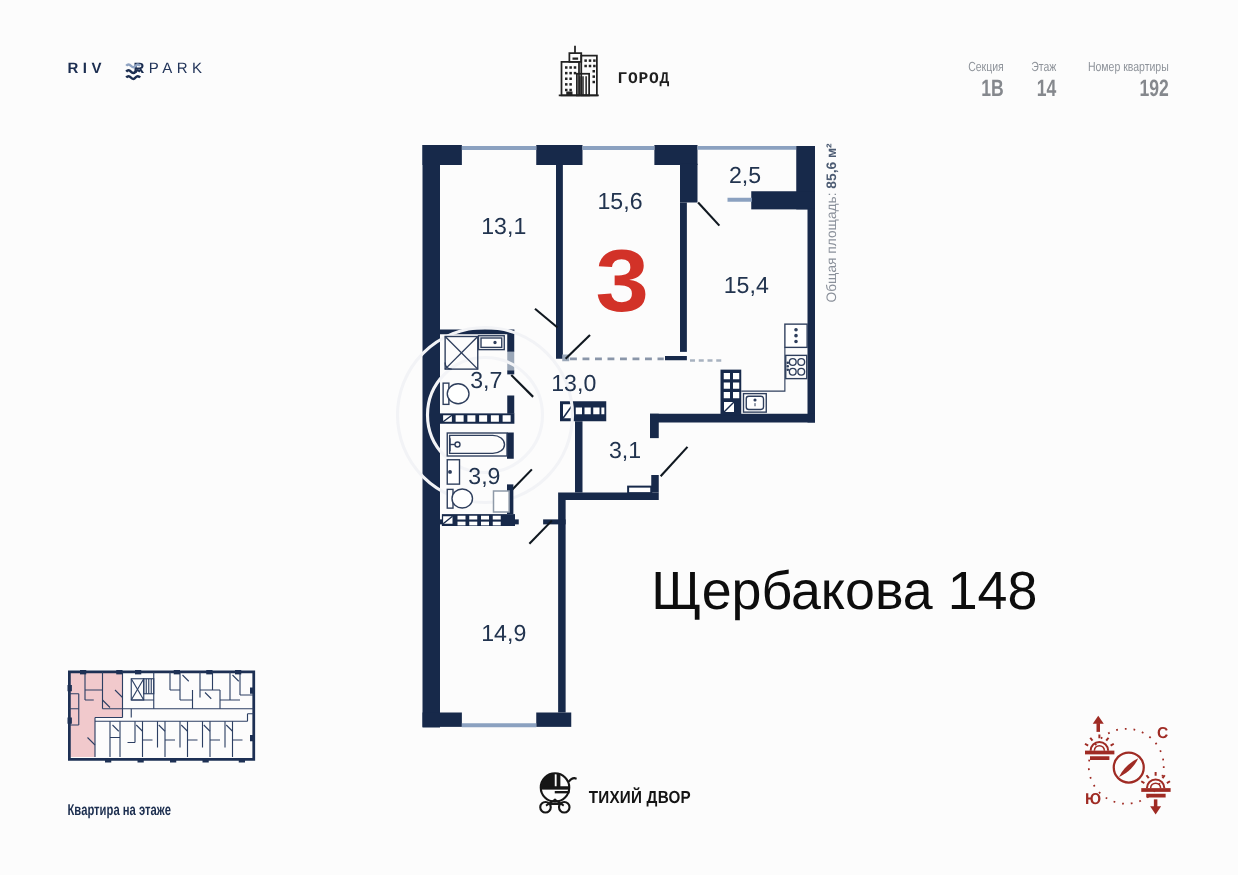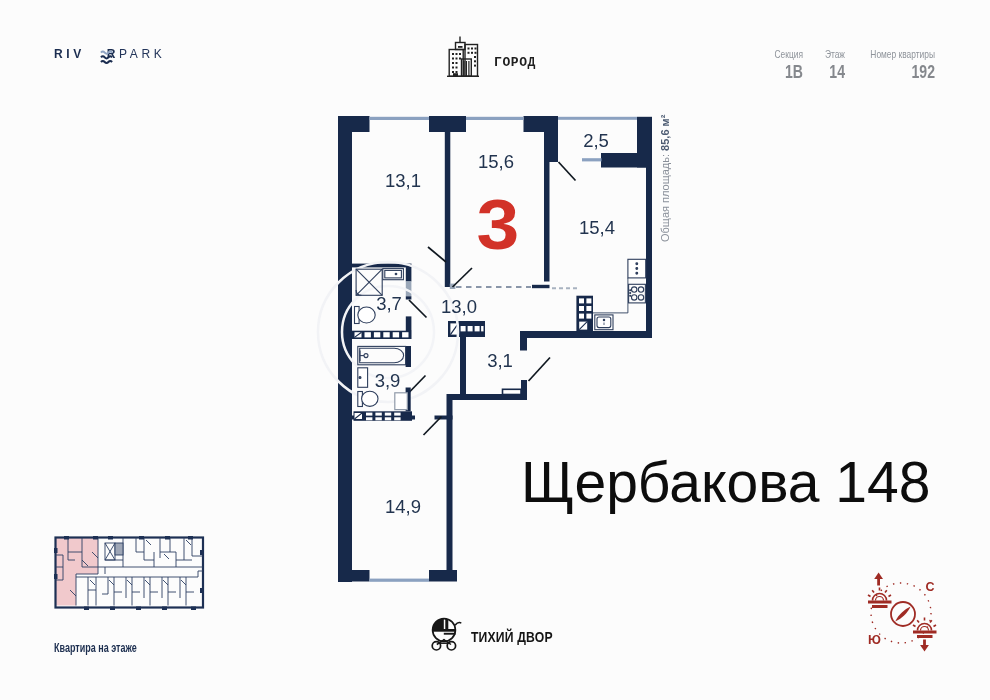--- a/index.html
+++ b/index.html
@@ -290,21 +290,21 @@
   <text x="403" y="512.5" font-size="18.5" fill="#22344f" text-anchor="middle" font-family="Liberation Sans,sans-serif">14,9</text>
 
   <text x="0" y="0" transform="translate(497.8,248.5) scale(1.2,1.1)" font-size="64" font-weight="bold" fill="#d23228" text-anchor="middle" font-family="Liberation Sans,sans-serif">3</text>
 
   <g transform="translate(668.5,242) rotate(-90)">
     <text x="0" y="0" font-size="11" fill="#8a909a" font-family="Liberation Sans,sans-serif">Общая площадь: <tspan font-weight="bold" fill="#4d5c73">85,6 м²</tspan></text>
   </g>
   </g>
 </svg>
 
-<div class="abs" style="left:521px;top:449px;color:#0d0d0d;font-size:57px;">Щербакова 148</div>
+<div class="abs" style="left:521px;top:449px;color:#0d0d0d;font-size:43px;">Щербакова 148</div>
 
 <svg class="abs" style="left:48px;top:530px;" width="164" height="90" viewBox="0 0 164 90">
 
   <polygon points="7.5,7.5 50,7.5 50,44 28,44 28,75.5 7.5,75.5" fill="#f1c9cc"></polygon>
 
   <rect x="7.5" y="7.5" width="147.5" height="70" fill="none" stroke="#1d3054" stroke-width="2.2"></rect>
   <g stroke="#2c3f63" stroke-width="0.9" fill="none">
     <line x1="20" y1="7.5" x2="20" y2="30"></line>
     <line x1="20" y1="30" x2="27" y2="30"></line>
     <line x1="34" y1="7.5" x2="34" y2="37"></line>

